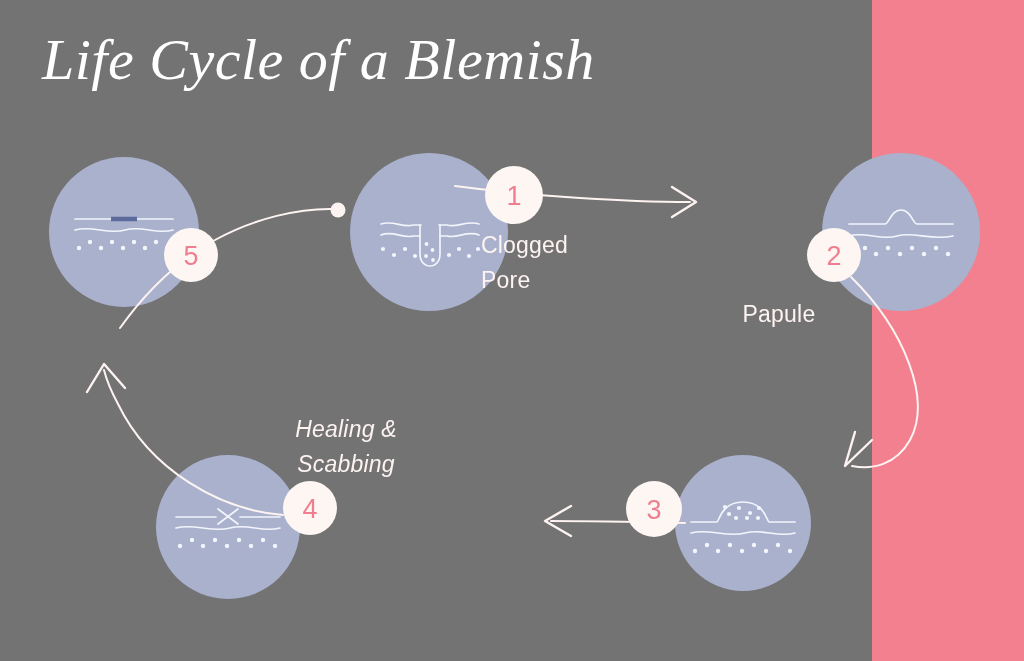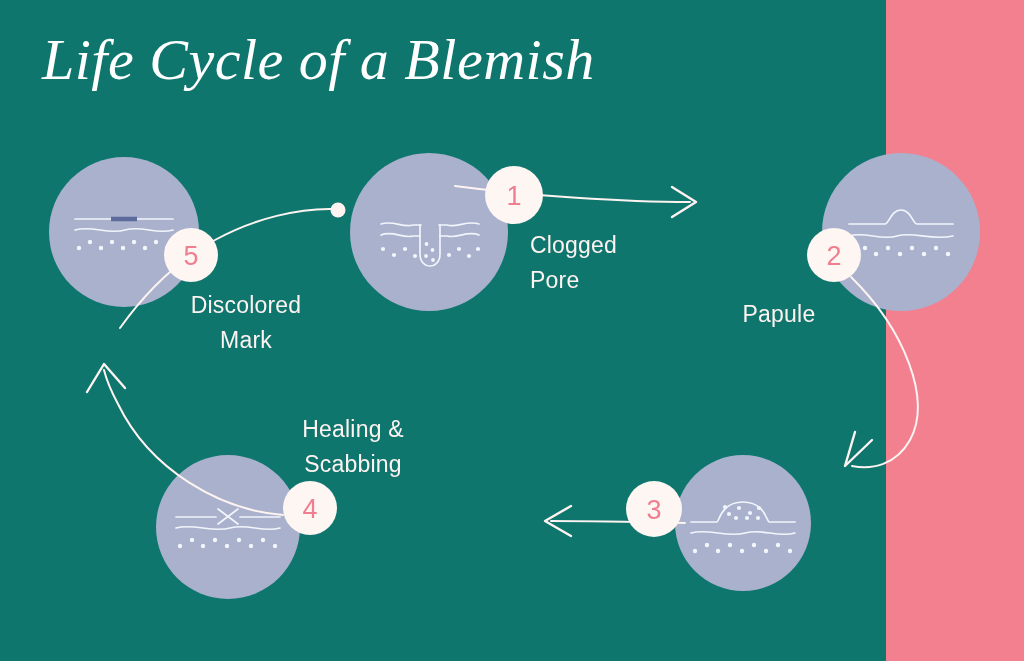--- a/index.html
+++ b/index.html
@@ -11,22 +11,21 @@
     width: 1024px;
     height: 661px;
     overflow: hidden;
     font-family: "Liberation Sans", sans-serif;
     background: #f2808f;
   }
   #infographic {
     position: relative;
     width: 872px;
     height: 661px;
-    background: #0f766e;
-    padding-left: 14px;
+    background: #737373;
   }
   #title {
     position: absolute;
     left: 42px;
     top: 28px;
     font-family: "Liberation Serif", "DejaVu Serif", serif;
     font-style: italic;
     font-size: 58px;
     line-height: 1.1;
     letter-spacing: 0.5px;
@@ -235,25 +234,23 @@
         <circle class="badge-circle" cx="310" cy="508" r="27"></circle>
         <text class="badge-num" x="310" y="509">4</text>
       </g>
       <g>
         <circle class="badge-circle" cx="191" cy="255" r="27"></circle>
         <text class="badge-num" x="191" y="256">5</text>
       </g>
     </g>
   </svg>
 
-  <div class="stage-label lbl-left" style="left:530px; top:228px; width:170px;">Clogged
+  <div class="stage-label lbl-left" style="left:481px; top:228px; width:170px;">Clogged
 Pore</div>
 
   <div class="stage-label lbl-center" style="left:709px; top:297px; width:140px;">Papule</div>
 
 
-  <div class="stage-label lbl-center" style="left:273px; top:412px; width:160px;">Healing &amp;
+  <div class="stage-label lbl-center" style="left:266px; top:412px; width:160px;font-style:italic;">Healing &amp;
 Scabbing</div>
 
-  <div class="stage-label lbl-center" style="left:166px; top:288px; width:160px;">Discolored
-Mark</div>
 
 </div>
 
 </body></html>

